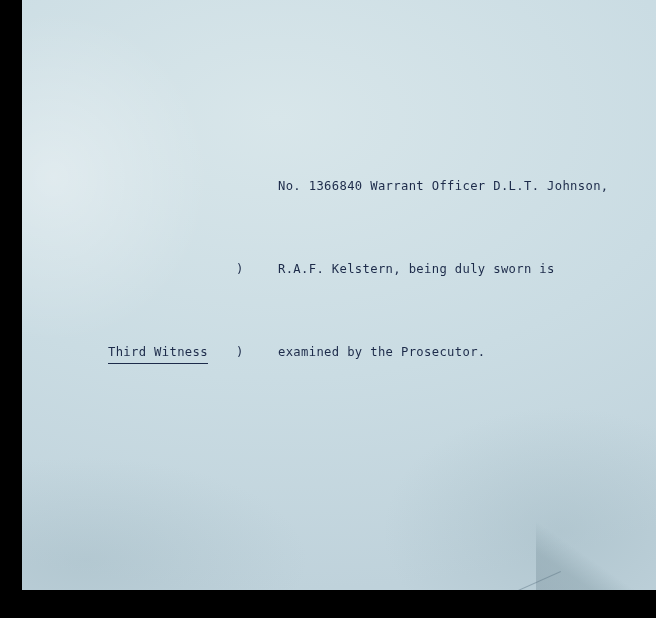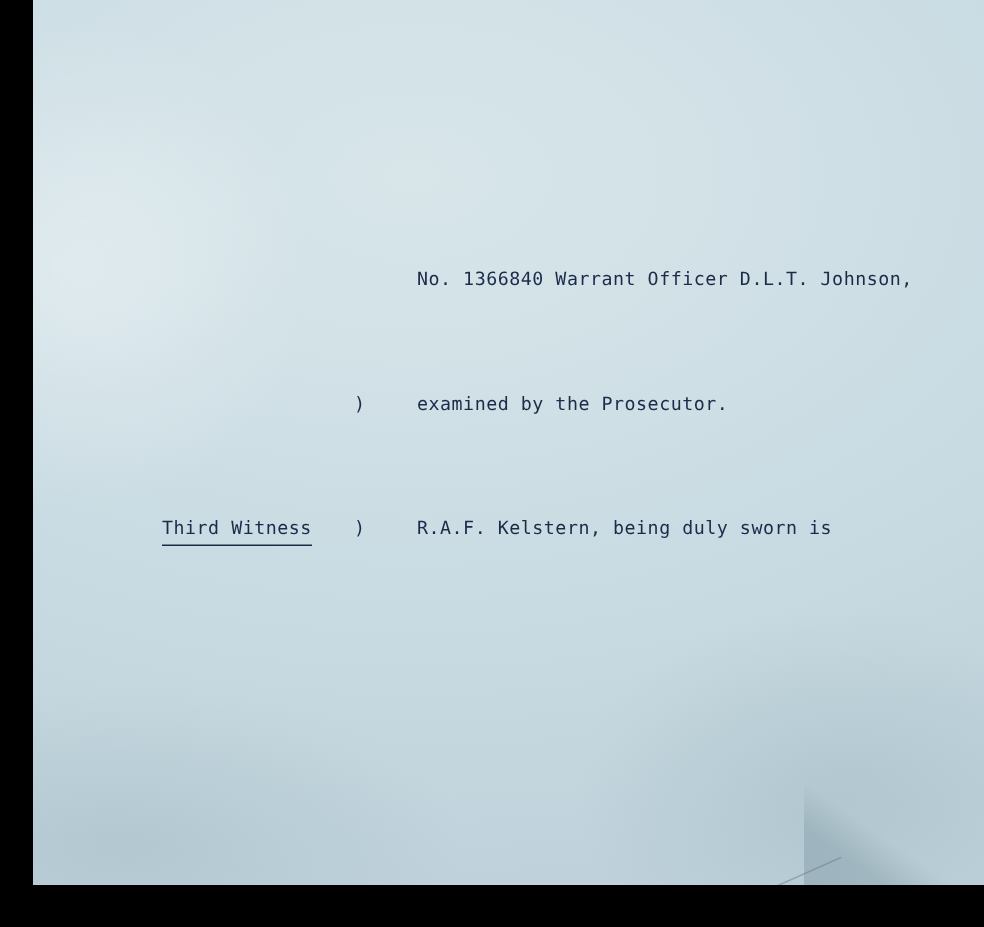--- a/index.html
+++ b/index.html
@@ -118,22 +118,22 @@
       <div class="hdr-block">
         <div class="hdr-left">
           <div class="hdr-row"><span class="lbl">Third Witness</span></div>
         </div>
         <div class="brace">
           <div class="hdr-row">)</div>
           <div class="hdr-row">)</div>
         </div>
         <div class="hdr-right">
           <div class="hdr-row">No. 1366840 Warrant Officer D.L.T. Johnson,</div>
+          <div class="hdr-row">R.A.F. Kelstern, being duly sworn is</div>
           <div class="hdr-row">examined by the Prosecutor.</div>
-          <div class="hdr-row">R.A.F. Kelstern, being duly sworn is</div>
         </div>
       </div>
 
       <div class="spacer-line"></div>
 
       
 
       
 
       

